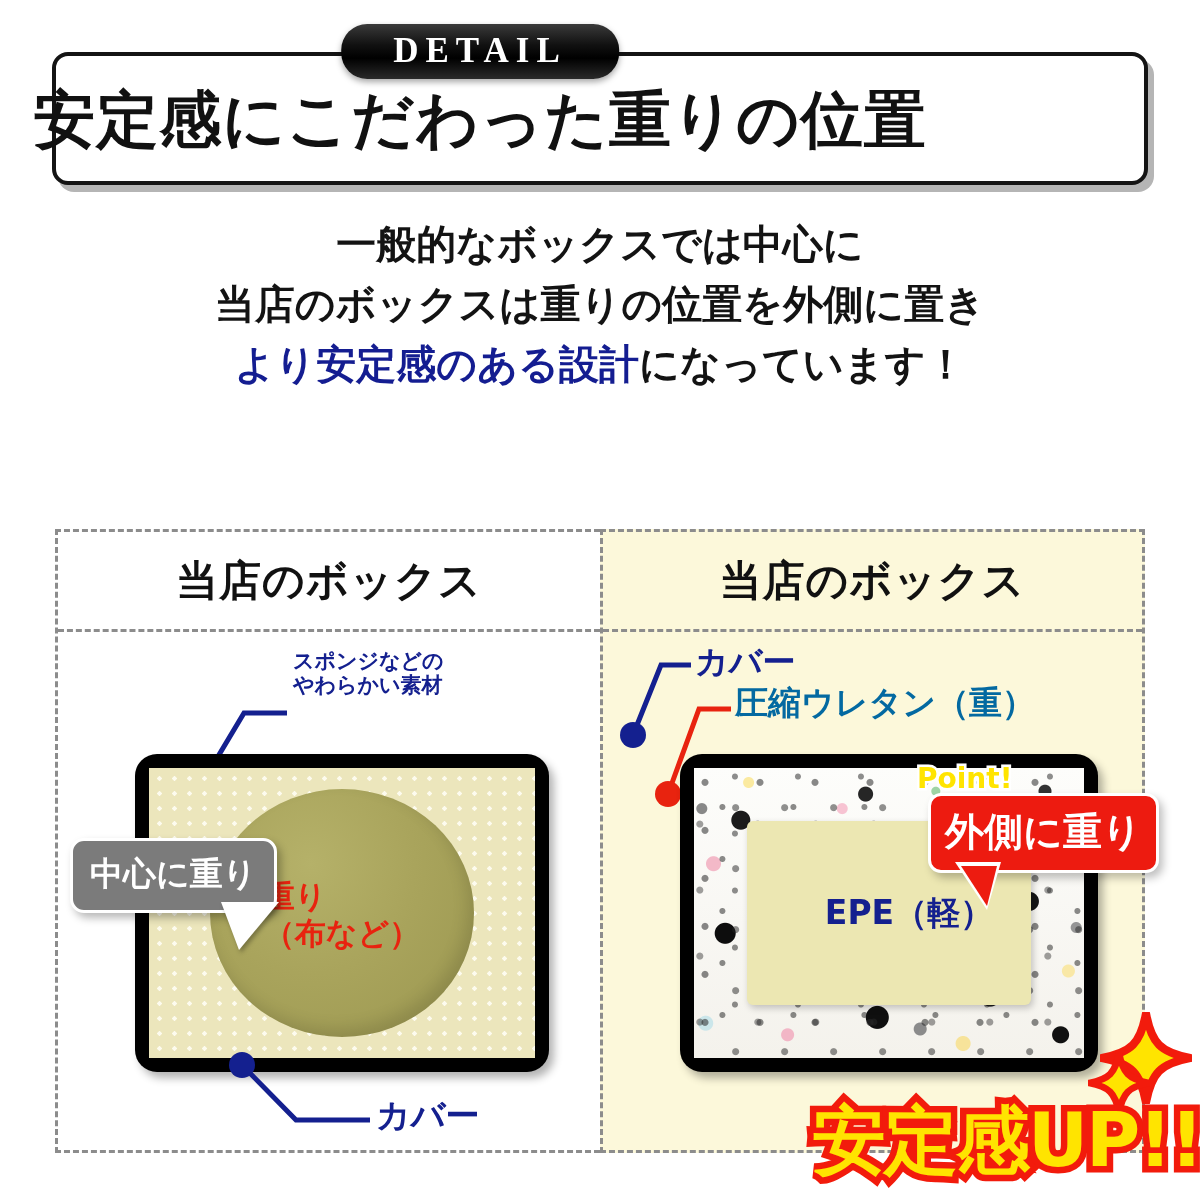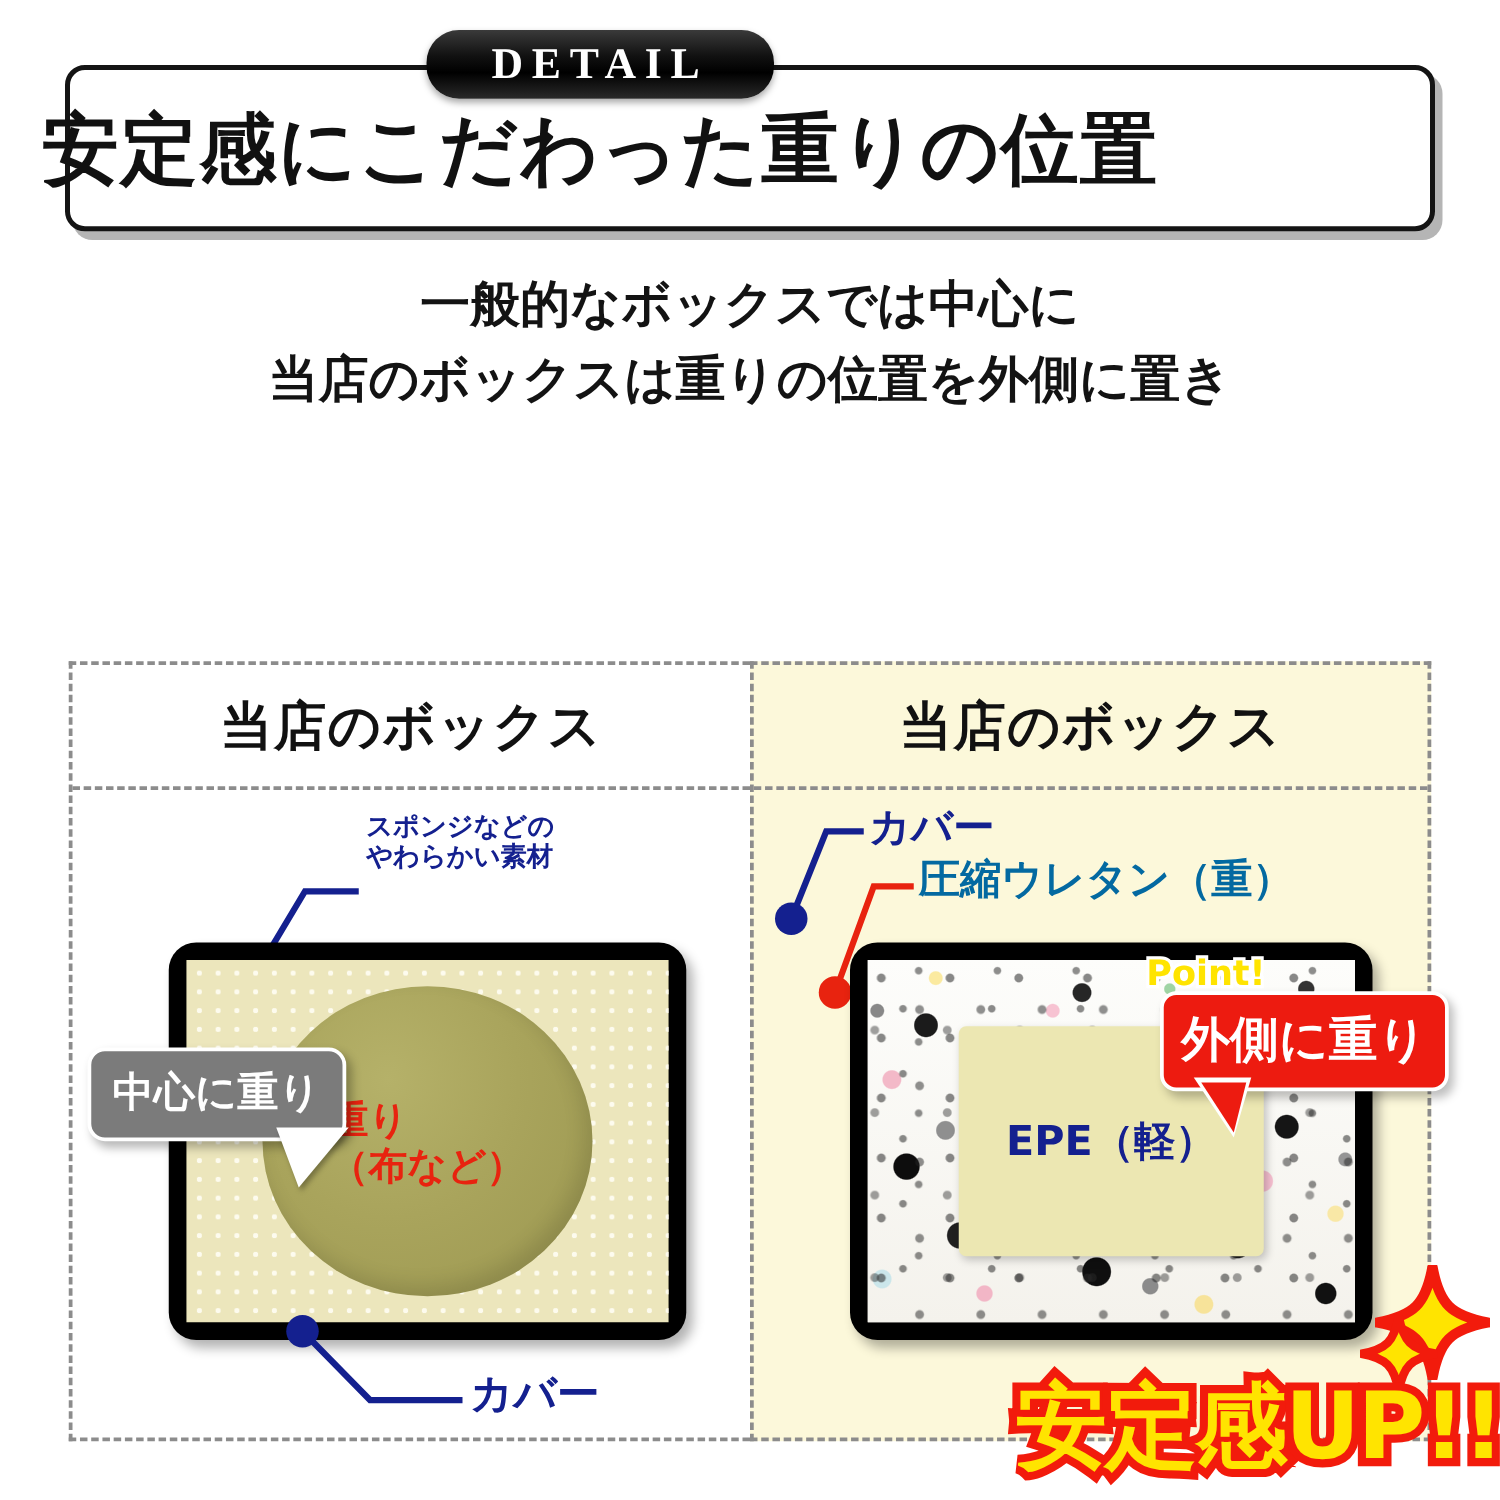--- a/index.html
+++ b/index.html
@@ -161,20 +161,21 @@
       radial-gradient(circle at 40% 75%, rgba(25,25,25,.5) 0 2.5px, transparent 3.5px),
       radial-gradient(circle at 10% 85%, rgba(45,45,45,.45) 0 3px, transparent 4px);
     background-size:55px 48px,63px 57px,49px 61px,71px 52px,58px 66px;
   }
   .epe{
     position:absolute;left:50%;top:50%;transform:translate(-50%,-50%);
     width:244px;height:184px;
     background:#ece7b2;border-radius:6px;
     display:flex;align-items:center;justify-content:center;
     box-shadow:2px 3px 7px rgba(0,0,0,.22);
+    padding-left:40px;
   }
   .epe span{
     font-size:33px;font-weight:900;color:#14208f;white-space:nowrap;
     font-family:"DejaVu Sans","Liberation Sans",sans-serif;
   }
 
   
   .anno{
     position:absolute;font-weight:900;white-space:nowrap;
     font-family:"DejaVu Sans","Liberation Sans",sans-serif;
@@ -267,20 +268,21 @@
 
 <div class="header-wrap">
   <div class="header-frame"></div>
   <div class="detail-badge">DETAIL</div>
   <div class="page-title">安定感にこだわった重りの位置</div>
 </div>
 
 <div class="lead">
   <div>一般的なボックスでは中心に</div>
   <div>当店のボックスは重りの位置を外側に置き</div>
+  <div><span class="hl">より安定感のある設計</span><span>になっています！</span></div>
 </div>
 
 <div class="compare">
 
   <div class="col col-left">
     <div class="col-head">
       <span>当店のボックス</span>
     </div>
 
     <div class="anno navy" style="left:235px;top:118px;font-size:21px;">

